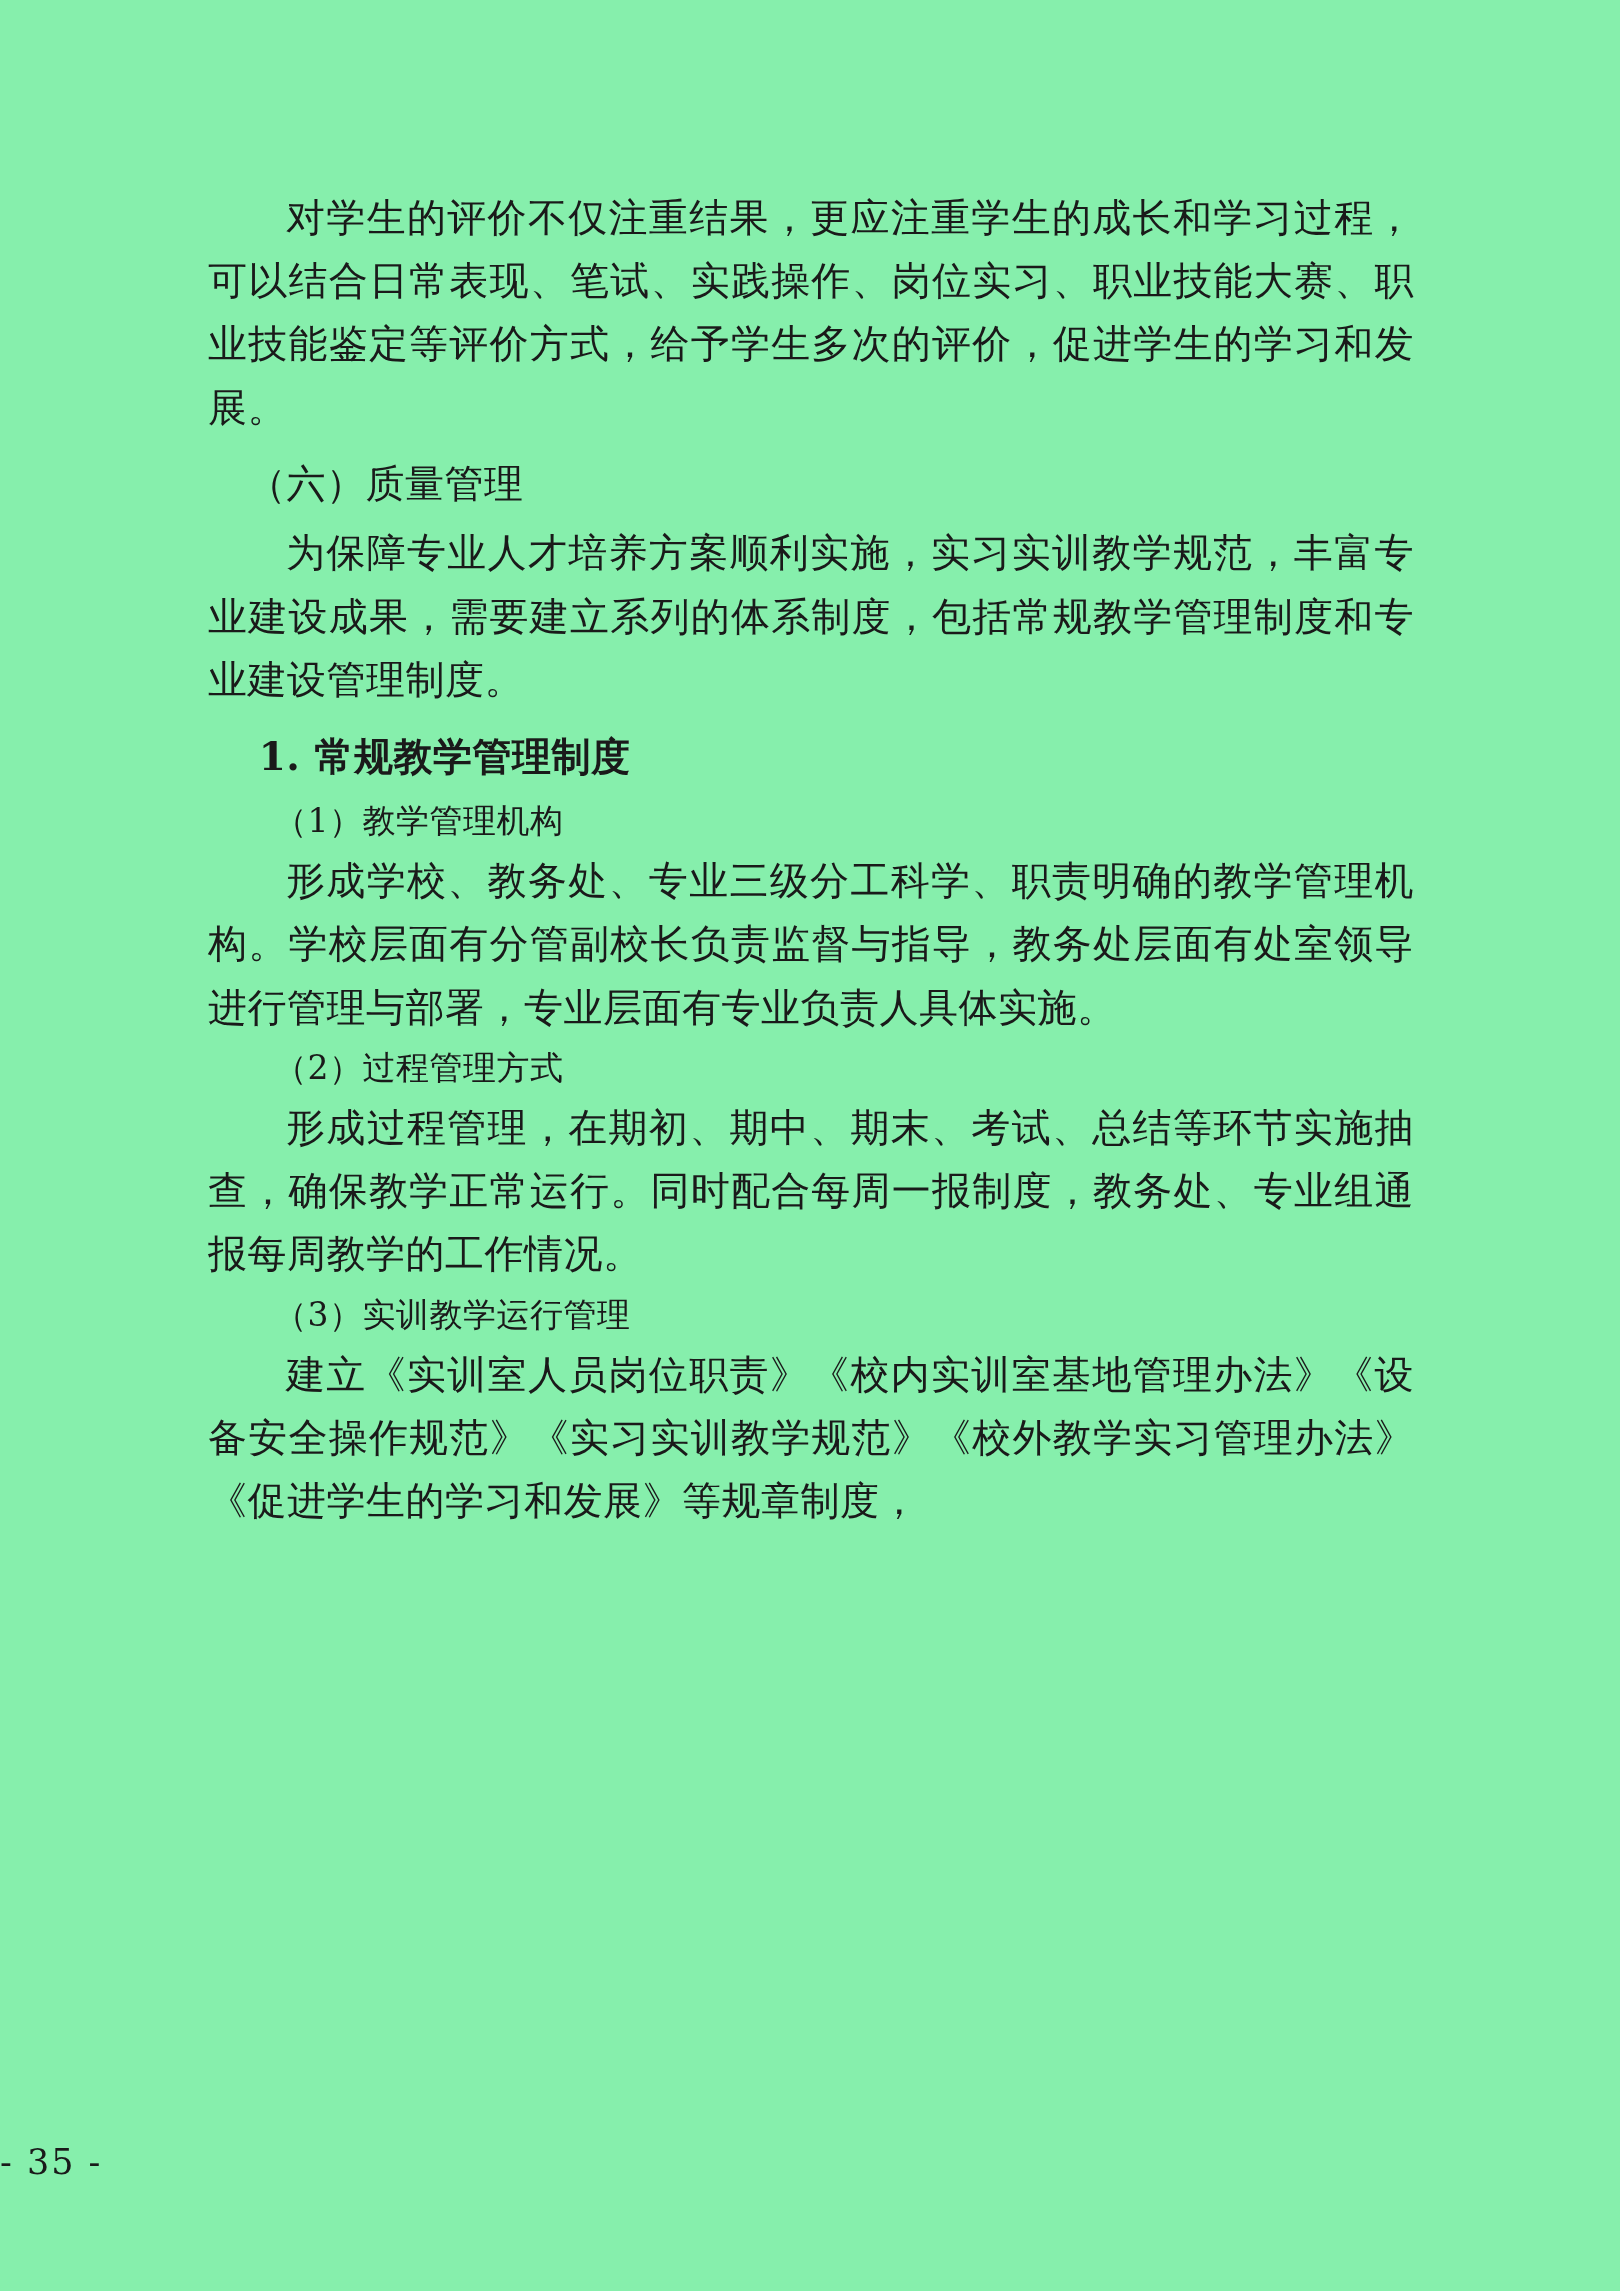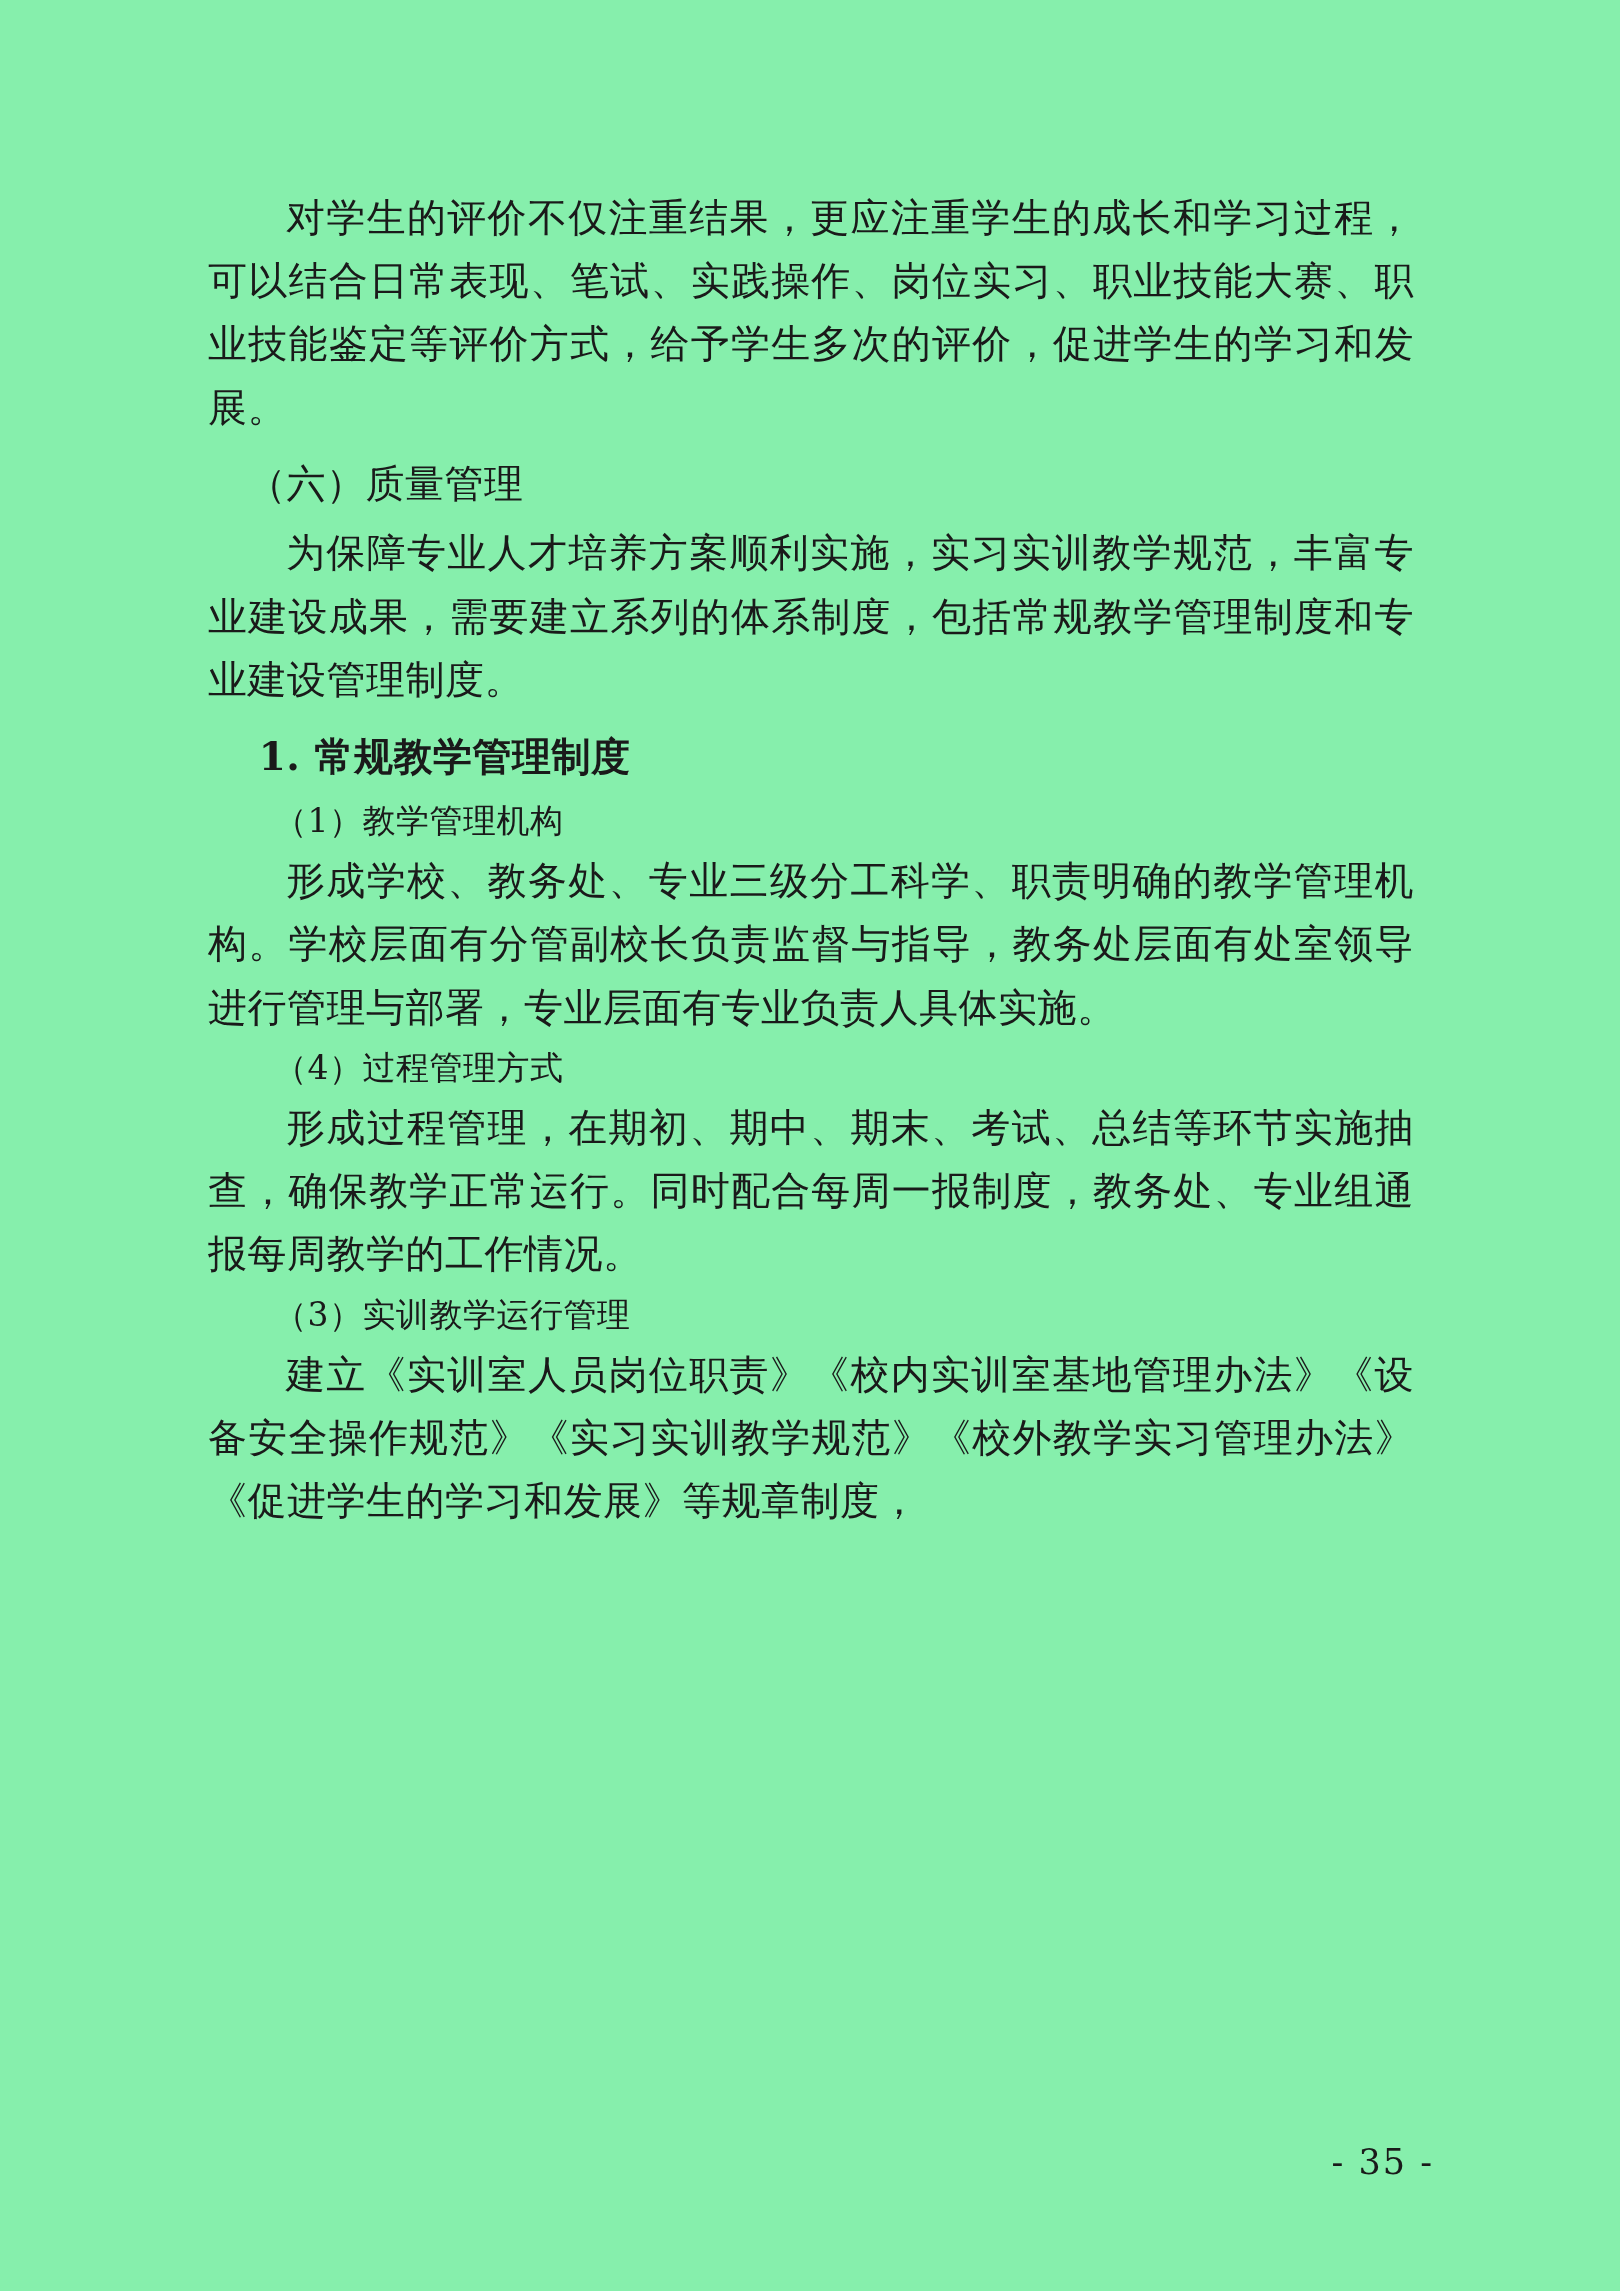--- a/index.html
+++ b/index.html
@@ -60,21 +60,20 @@
     font-weight: 500;
   }
   .block {
     margin-bottom: 2px;
   }
   .page-number {
     position: absolute;
     left: 0;
     right: 186px;
     bottom: 110px;
-    text-align: right;
     font-size: 35px;
     letter-spacing: 2px;
     font-family: "DejaVu Serif", "Liberation Serif", serif;
     color: #1a1a1a;
   }
 </style>
 </head>
 <body>
 
 <div class="page">
@@ -99,21 +98,21 @@
 
     <div class="block">
       <p class="item-par">（1）教学管理机构</p>
     </div>
 
     <div class="block">
       <p class="body-par">形成学校、教务处、专业三级分工科学、职责明确的教学管理机构。学校层面有分管副校长负责监督与指导，教务处层面有处室领导进行管理与部署，专业层面有专业负责人具体实施。</p>
     </div>
 
     <div class="block">
-      <p class="item-par">（4）过程管理方式</p>
+      <p class="item-par">（2）过程管理方式</p>
     </div>
 
     <div class="block">
       <p class="body-par">形成过程管理，在期初、期中、期末、考试、总结等环节实施抽查，确保教学正常运行。同时配合每周一报制度，教务处、专业组通报每周教学的工作情况。</p>
     </div>
 
     <div class="block">
       <p class="item-par">（3）实训教学运行管理</p>
     </div>
 

